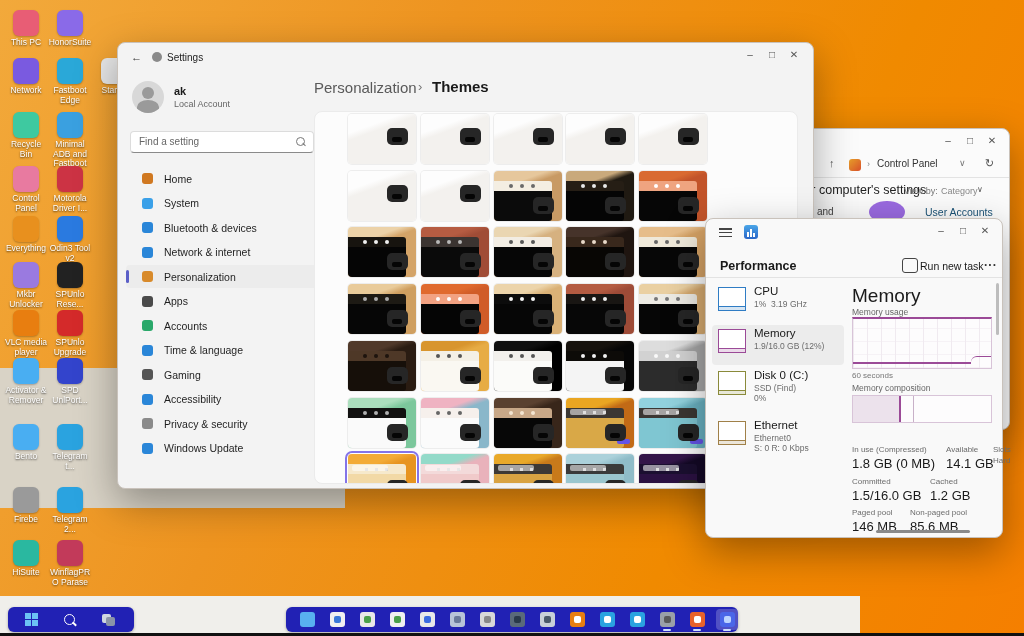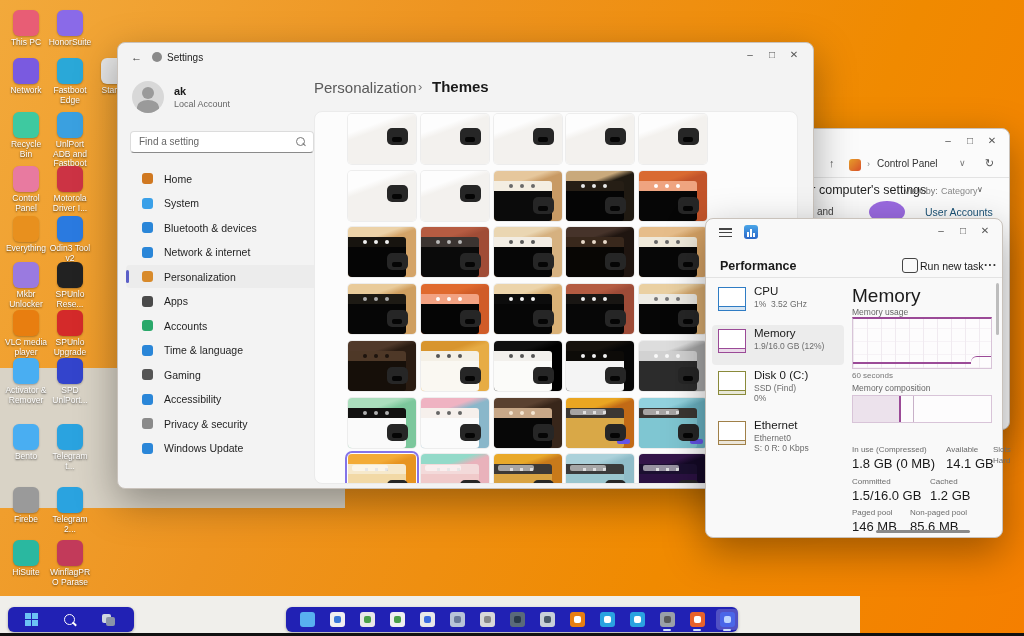--- a/index.html
+++ b/index.html
@@ -86,21 +86,21 @@
       <div class="dicon" style="left: 92px; top: 58px;">
         <div class="ic" style="background: rgb(232, 232, 232);"></div>
         <div class="lbl">Start...</div>
       </div>
       <div class="dicon" style="left: 4px; top: 112px;">
         <div class="ic" style="background: rgb(62, 201, 160);"></div>
         <div class="lbl">Recycle Bin</div>
       </div>
       <div class="dicon" style="left: 48px; top: 112px;">
         <div class="ic" style="background: rgb(58, 160, 224);"></div>
-        <div class="lbl">UnlPort ADB and Fastboot</div>
+        <div class="lbl">Minimal ADB and Fastboot</div>
       </div>
       <div class="dicon" style="left: 4px; top: 166px;">
         <div class="ic" style="background: rgb(232, 122, 160);"></div>
         <div class="lbl">Control Panel</div>
       </div>
       <div class="dicon" style="left: 48px; top: 166px;">
         <div class="ic" style="background: rgb(204, 51, 68);"></div>
         <div class="lbl">Motorola Driver I...</div>
       </div>
       <div class="dicon" style="left: 4px; top: 216px;">
@@ -706,21 +706,21 @@
     <div class="abs" style="left:196px;top:39px;width:14px;height:13px;border:1.4px solid #444;border-radius:3px;"></div>
     <div class="abs" style="left:214px;top:41px;font-size:10.5px;color:#1a1a1a;">Run new task</div>
     <div class="abs" style="left:278px;top:36px;font-size:12px;font-weight:bold;color:#333;letter-spacing:1px;">...</div>
     <div class="hline" style="left:0;top:58px;width:296px;"></div>
     <div id="tm-metrics">
         <div class="metric" style="top: 64px; height: 40px;">
           <div class="thumb" style="border-color: rgb(47, 124, 196);">
             <div style="position: absolute; left: 0px; bottom: 0px; width: 100%; height: 3px; background: rgba(47, 124, 196, 0.2); border-top: 1px solid rgb(47, 124, 196);"></div>
           </div>
           <div class="mname">CPU</div>
-          <div class="msub" style="top: 16px;">1%  3.52 GHz</div>
+          <div class="msub" style="top: 16px;">1%  3.19 GHz</div>
         </div>
         <div class="metric sel" style="top: 106px; height: 40px;">
           <div class="thumb" style="border-color: rgb(155, 74, 151);">
             <div style="position: absolute; left: 0px; bottom: 0px; width: 100%; height: 3px; background: rgba(155, 74, 151, 0.2); border-top: 1px solid rgb(155, 74, 151);"></div>
           </div>
           <div class="mname">Memory</div>
           <div class="msub" style="top: 16px;">1.9/16.0 GB (12%)</div>
         </div>
         <div class="metric" style="top: 148px; height: 48px;">
           <div class="thumb" style="border-color: rgb(138, 138, 58);">

